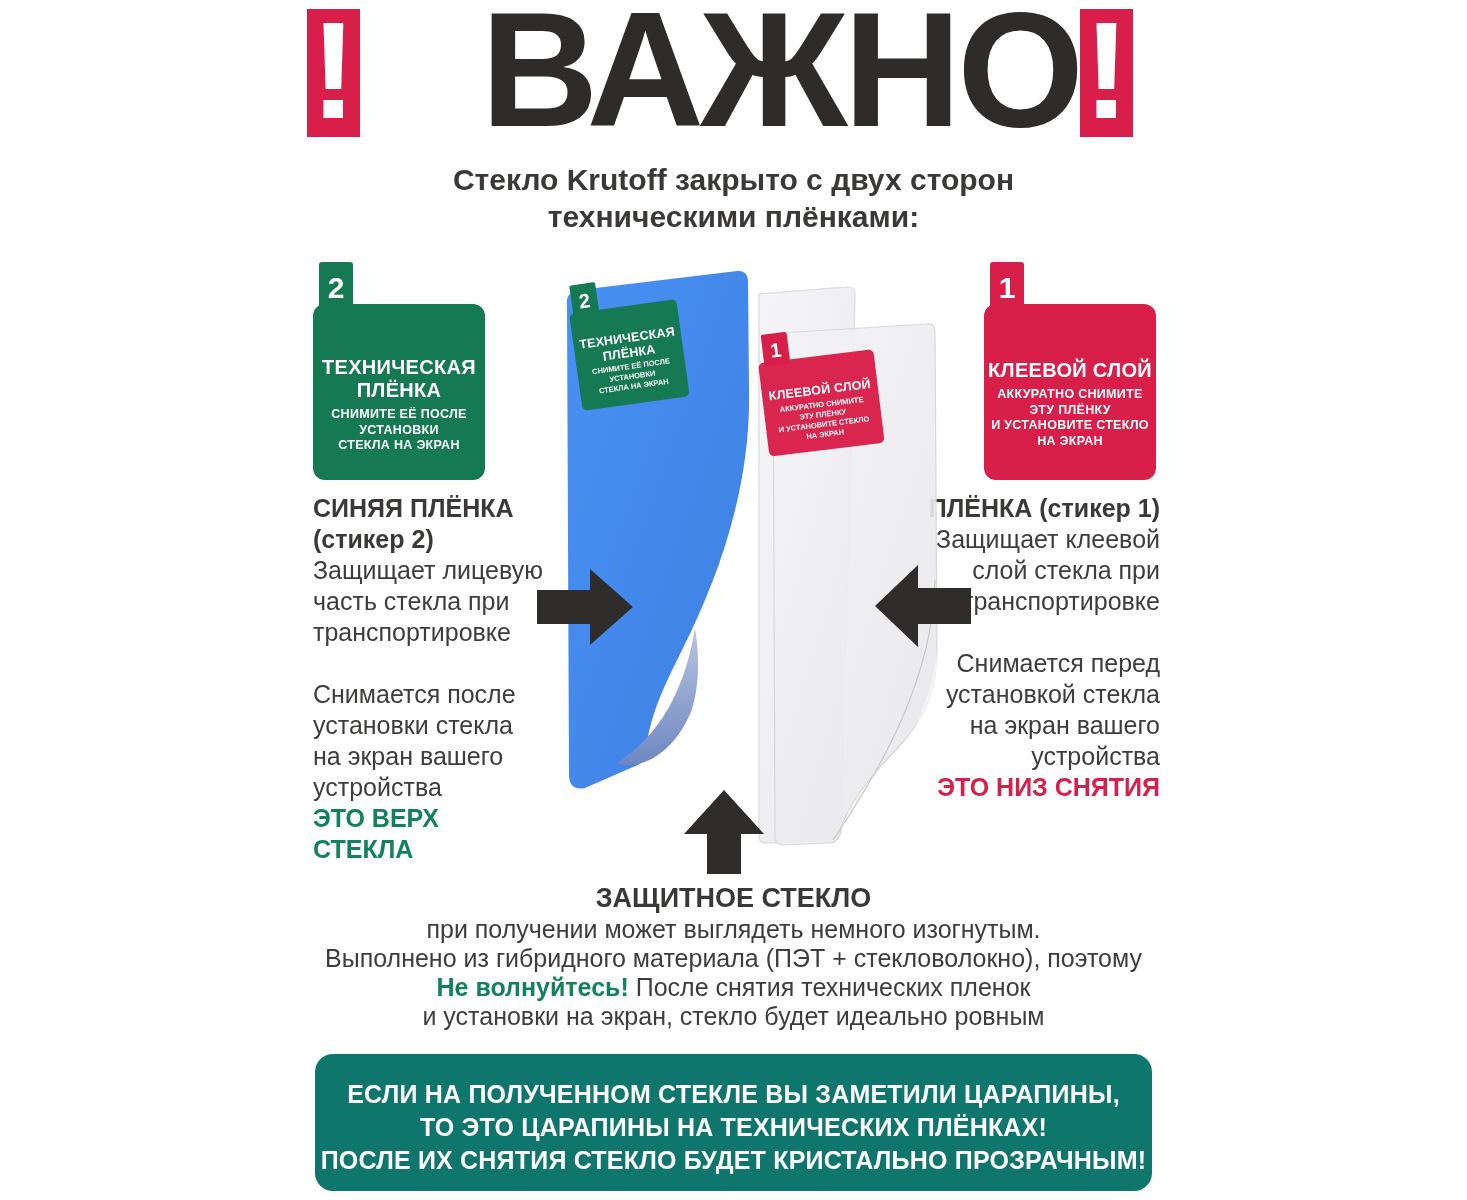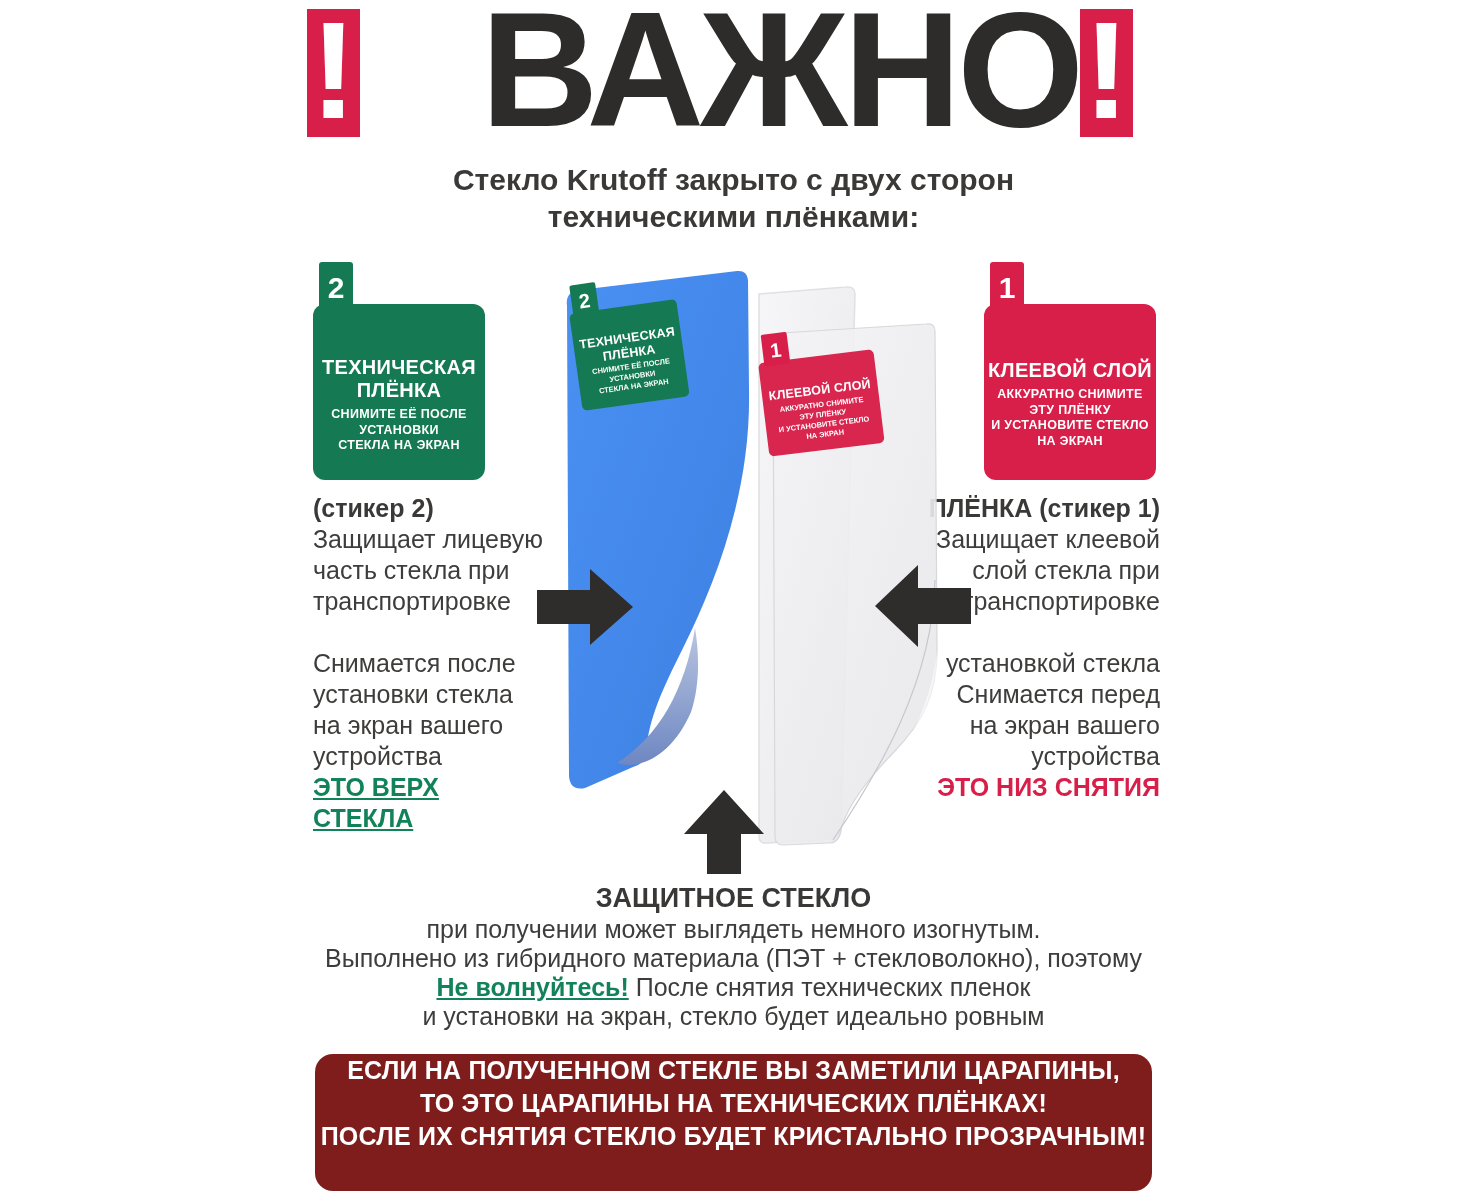--- a/index.html
+++ b/index.html
@@ -28,38 +28,38 @@
   .st-title{font-size:20px;line-height:23px;font-weight:bold;letter-spacing:.3px;}
   .st-small{font-size:12.5px;line-height:15.5px;font-weight:bold;letter-spacing:.3px;margin-top:5px;}
   .sticker-big.green .body{padding-top:52px;} .sticker-big.red .body{padding-top:55px;}
 
   
   .col{position:absolute;top:493px;width:232px;font-size:25px;line-height:31px;}
   .col.left{left:313px;text-align:left;}
   .col.right{left:928px;text-align:right;}
   .col .hd{font-weight:bold;color:#3a3938;}
   .blank-line{height:31px;}
-  .hl-green{font-weight:bold;color:#12825a;text-decoration:underline;}
+  .hl-green{font-weight:bold;color:#12825a;}
   .hl-red{font-weight:bold;color:#d81f49;}
 
   
   .illustration{position:absolute;left:545px;top:250px;width:420px;height:600px;}
   .arrow{position:absolute;}
   .arrow svg{display:block;}
 
   
   .glass-heading{position:absolute;left:0;right:0;top:883px;text-align:center;
         font-size:27px;font-weight:bold;color:#393837;}
   .glass-text{position:absolute;left:0;right:0;top:915px;text-align:center;
         font-size:25px;line-height:29px;color:#3e3d3c;}
 
   
   .banner{position:absolute;left:315px;top:1054px;width:837px;height:137px;border-radius:18px;
-        background:#7f1d1d;color:#ffffff;text-align:center;box-sizing:border-box;
-        font-size:25px;line-height:33px;font-weight:bold;letter-spacing:.2px;}
+        background:#0f766e;color:#ffffff;text-align:center;box-sizing:border-box;
+        font-size:25px;line-height:33px;font-weight:bold;padding-top:24px;letter-spacing:.2px;}
 
   
   .illustration text{font-family:"Liberation Sans", sans-serif;fill:#ffffff;
         font-weight:bold;text-anchor:middle;}
 </style>
 </head>
 <body>
 
 <div class="page">
 
@@ -94,40 +94,41 @@
       <div class="st-small">
         <div>АККУРАТНО СНИМИТЕ</div>
         <div>ЭТУ ПЛЁНКУ</div>
         <div>И УСТАНОВИТЕ СТЕКЛО</div>
         <div>НА ЭКРАН</div>
       </div>
     </div>
   </div>
 
   <div class="col left">
+    <div class="hd">СИНЯЯ ПЛЁНКА</div>
     <div class="hd">(стикер 2)</div>
     <div>Защищает лицевую</div>
     <div>часть стекла при</div>
     <div>транспортировке</div>
     <div class="blank-line"></div>
     <div>Снимается после</div>
     <div>установки стекла</div>
     <div>на экран вашего</div>
     <div>устройства</div>
     <div class="hl-green">ЭТО ВЕРХ СТЕКЛА</div>
   </div>
 
   <div class="col right">
     <div class="hd">ПЛЁНКА (стикер 1)</div>
     <div>Защищает клеевой</div>
     <div>слой стекла при</div>
     <div>транспортировке</div>
     <div class="blank-line"></div>
+    <div>Снимается перед</div>
     <div>установкой стекла</div>
-    <div>Снимается перед</div>
     <div>на экран вашего</div>
     <div>устройства</div>
     <div class="hl-red">ЭТО НИЗ СНЯТИЯ</div>
   </div>
 
   <svg class="illustration" viewBox="0 0 420 600" xmlns="http://www.w3.org/2000/svg">
     <defs>
       <linearGradient id="gGlass" x1="0" y1="0" x2="1" y2="1">
         <stop offset="0" stop-color="#f6f6f8"></stop>
           <stop offset="1" stop-color="#e8e8eb"></stop>

